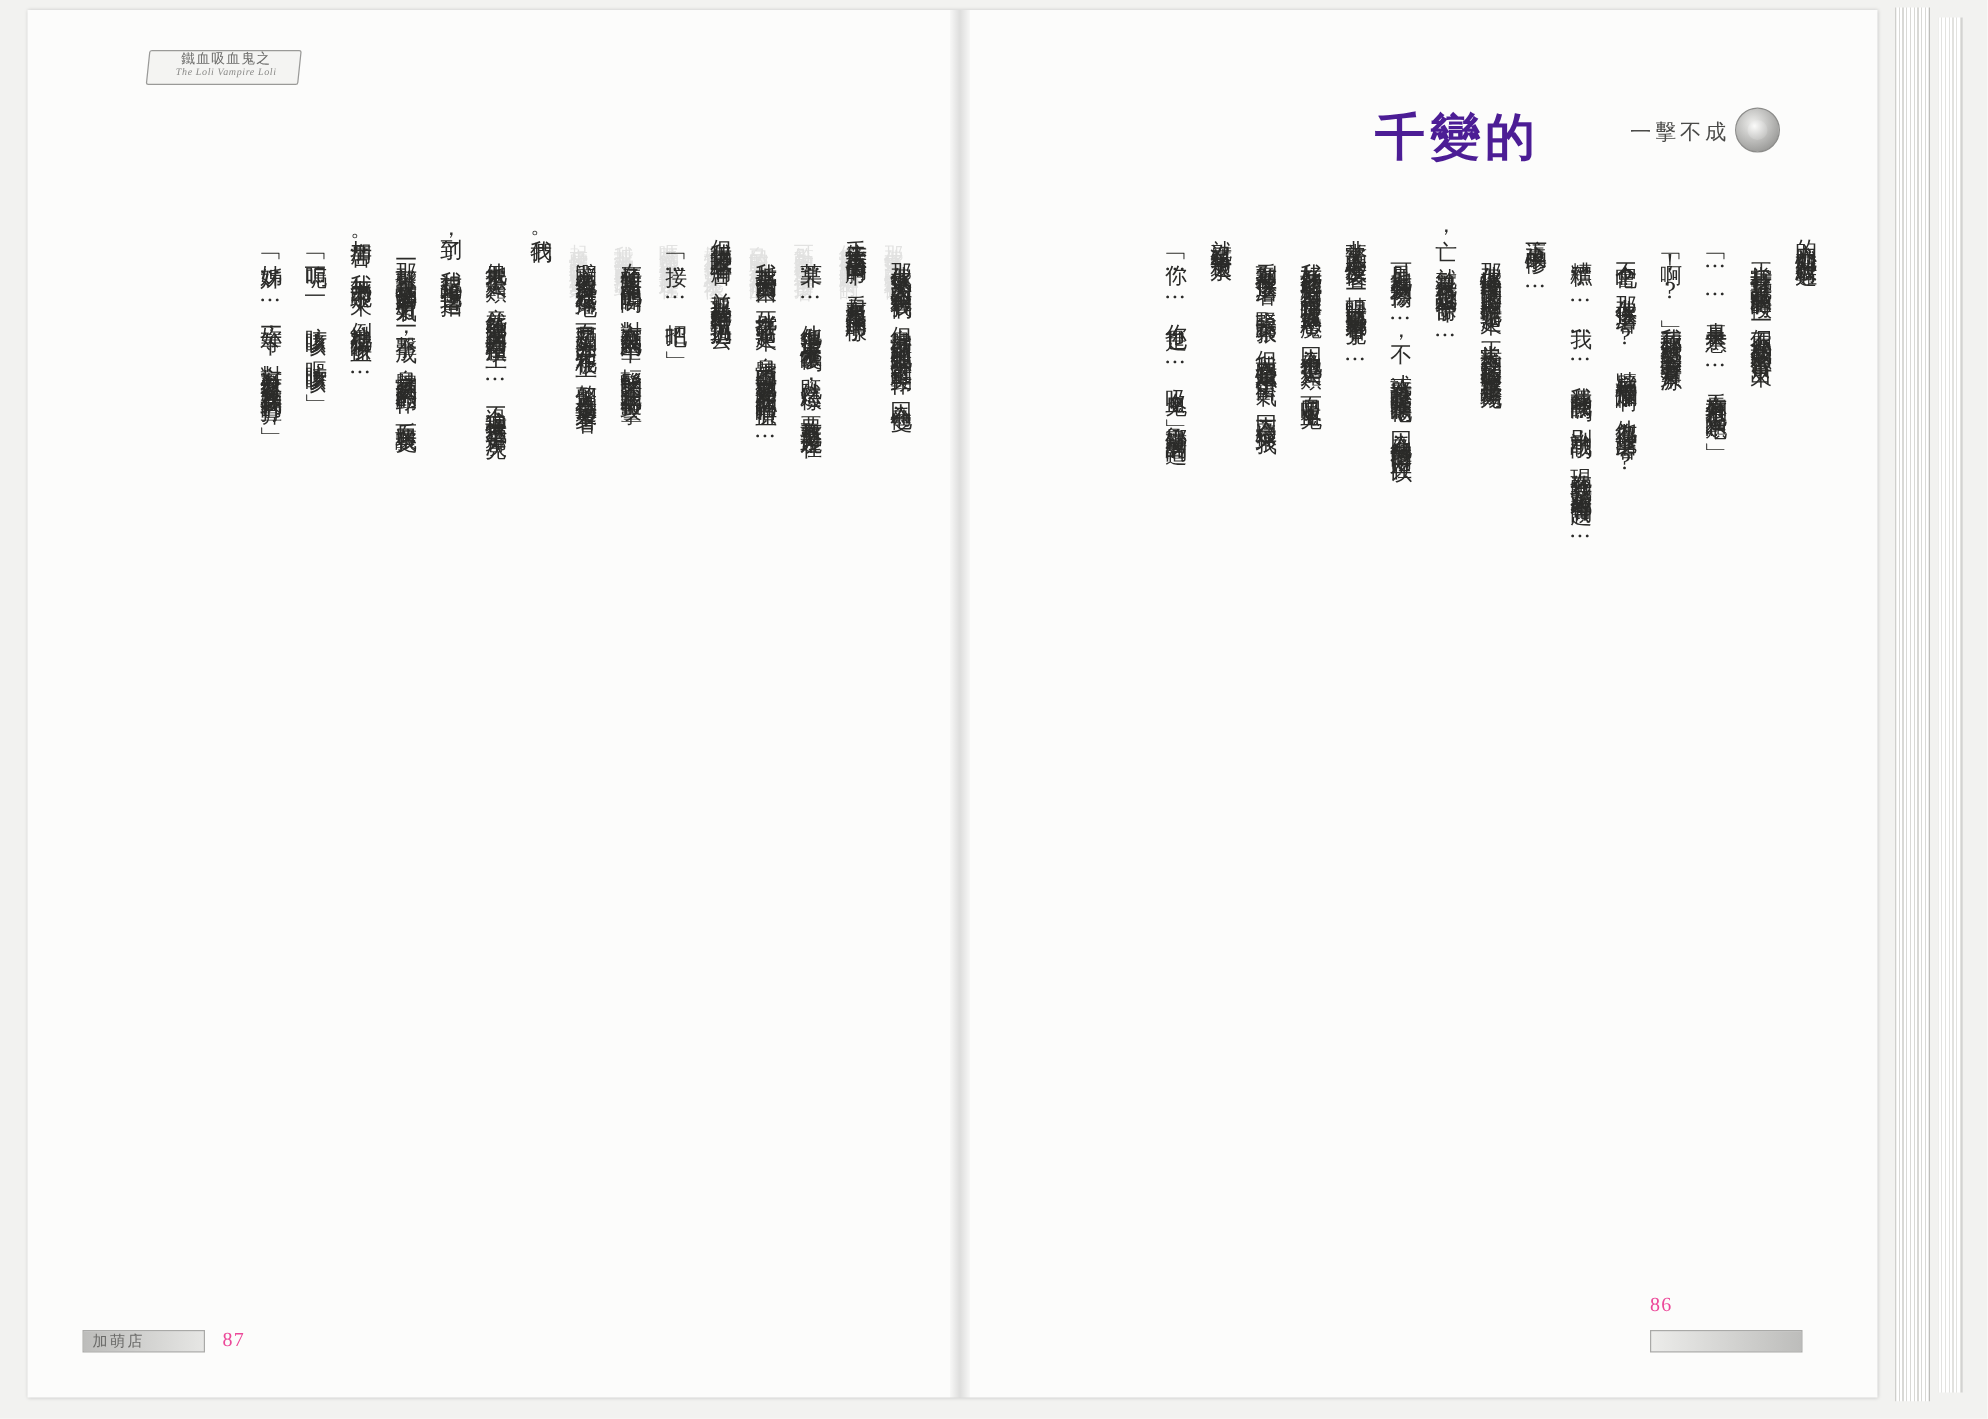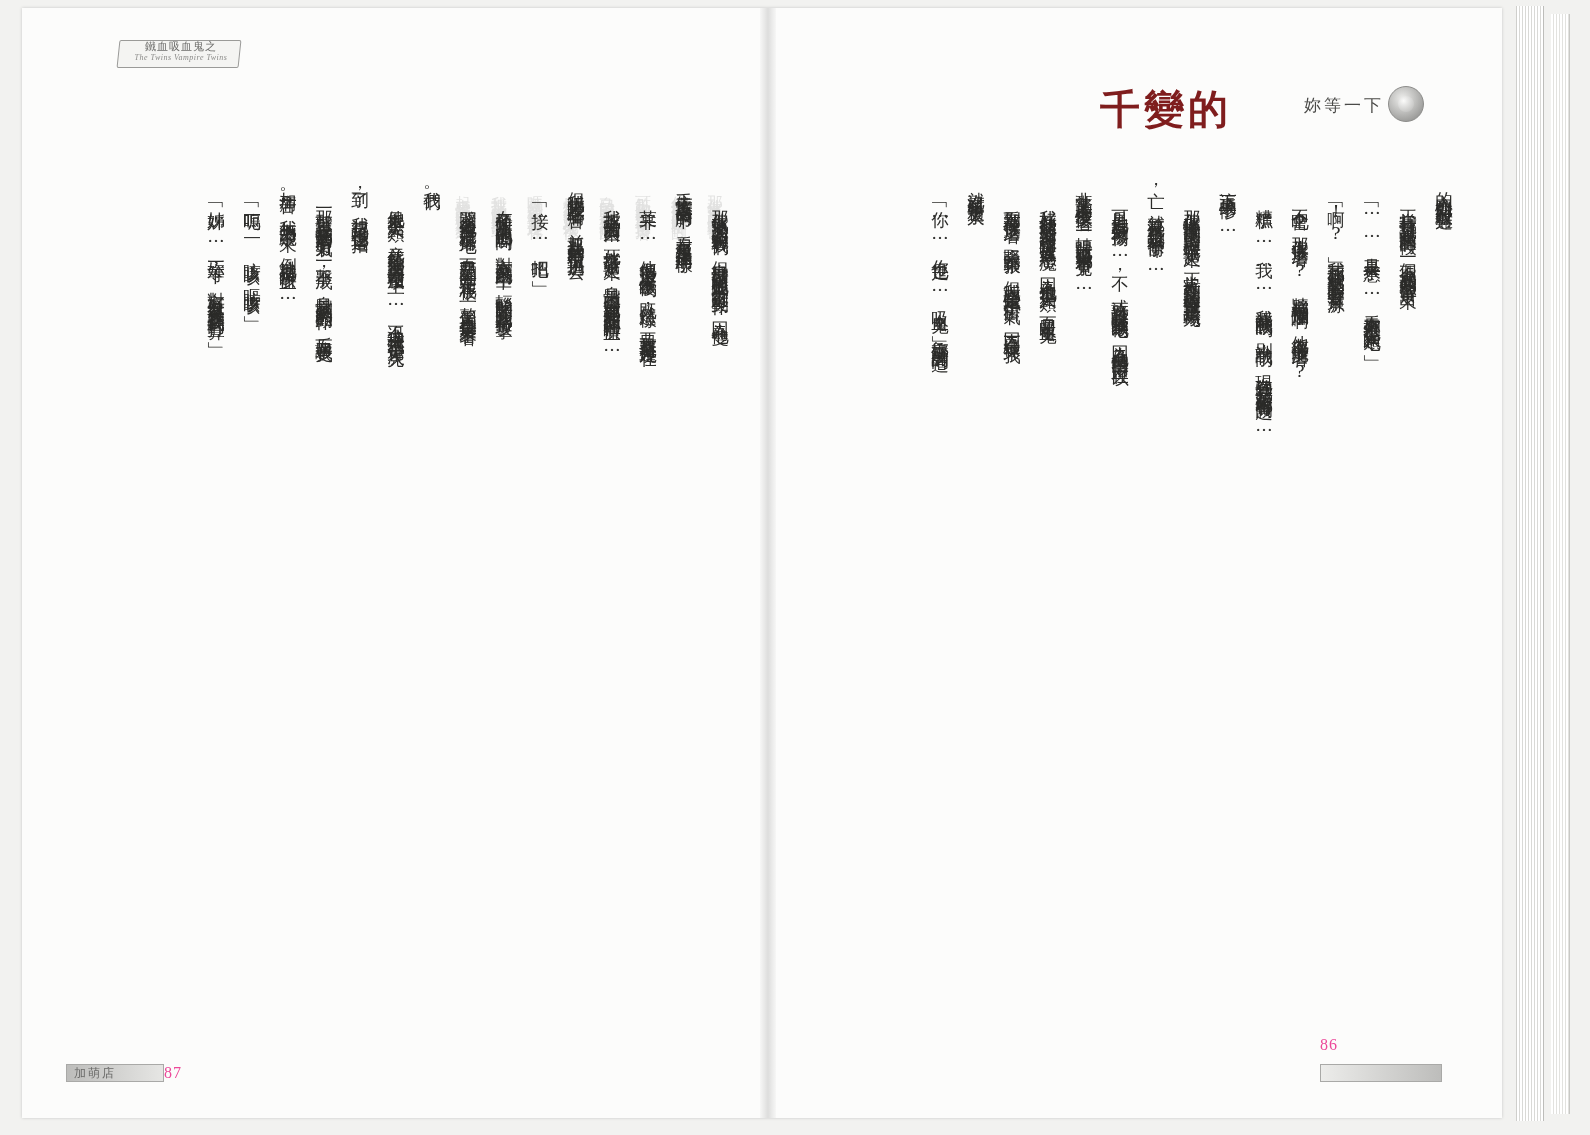--- a/index.html
+++ b/index.html
@@ -143,21 +143,21 @@
     right: 72px;
     top: 72px;
     width: 330px;
     height: 62px;
   }
   .rt-ghost {
     position: absolute;
     left: 0;
     top: 2px;
     font-size: 40px;
-    color: #7f1d1d;
+    color: #4c1d95;
     letter-spacing: 4px;
     font-weight: bold;
     white-space: nowrap;
   }
   .rt-chapter {
     position: absolute;
     right: 46px;
     top: 14px;
     font-size: 17px;
     color: #4a4a48;
@@ -225,21 +225,21 @@
   }
   .ghost-left  { left: 380px; width: 330px; }
 
   
   .footer-left {
     position: absolute;
     left: 44px;
     bottom: 36px;
     display: flex;
     align-items: center;
-    gap: 0;
+    gap: 14px;
   }
   .footer-bar {
     width: 96px; height: 16px;
     background: linear-gradient(to right, #bdbdbb, #e6e6e4);
     border: 1px solid #a9a9a7;
   }
   .footer-text {
     font-size: 12px;
     color: #6a6a68;
     letter-spacing: 2px;
@@ -276,21 +276,21 @@
   <div class="paper"></div>
   <div class="paper-edge"></div>
   <div class="paper-edge2"></div>
   <div class="gutter"></div>
 
   <div class="page page-left">
 
     <div class="logo-block">
       <div class="logo-ribbon"></div>
       <div class="logo-ribbon-text">鐵血吸血鬼之</div>
-      <div class="logo-ribbon-sub">The Twins Vampire Twins</div>
+      <div class="logo-ribbon-sub">The Loli Vampire Loli</div>
     </div>
 
     <div class="ghost-layer ghost-left">
       <div class="vcol">那傢伙氣勢凌人的俯視著我們</div>
       <div class="vcol">但身體卻做出和他眼神不符的</div>
       <div class="vcol">可笑動作因為他雙手依舊按著</div>
       <div class="vcol">自己的胯下看起來還是很痛的</div>
       <div class="vcol">樣子莫非他傷勢還沒完全恢復</div>
       <div class="vcol">嗎既然這樣要攻擊就要趁現在</div>
       <div class="vcol">我抓著旁邊的東西死撐著站了</div>
@@ -321,21 +321,21 @@
         <div class="footer-text">加萌店</div>
       </div>
       <div class="folio">87</div>
     </div>
   </div>
 
   <div class="page page-right">
 
     <div class="rt-header">
       <div class="rt-ghost">千變的</div>
-      <div class="rt-chapter">妳等一下</div>
+      <div class="rt-chapter">一擊不成</div>
       <div class="rt-seal"></div>
     </div>
 
     <div class="cols cols-right">
       <div class="vcol">的內心就如刀絞般難過。</div>
       <div class="vcol indent">正當我打算試著站起來的時候，一個不屬於我們的聲音傳了出來：</div>
       <div class="vcol indent">「……真是大意了……看來妳們也不是人類吧？」</div>
       <div class="vcol indent">「啊!?」我和魯娜一臉驚恐的看著聲音來源。</div>
       <div class="vcol indent">不會吧？那傢伙還活著!?牆壁都被撞爛了啊！他為何還能活著!?</div>
       <div class="vcol indent">糟糕了……我……我還能戰鬥嗎？別說戰鬥了，現在的我光是站起來都有問題……</div>

